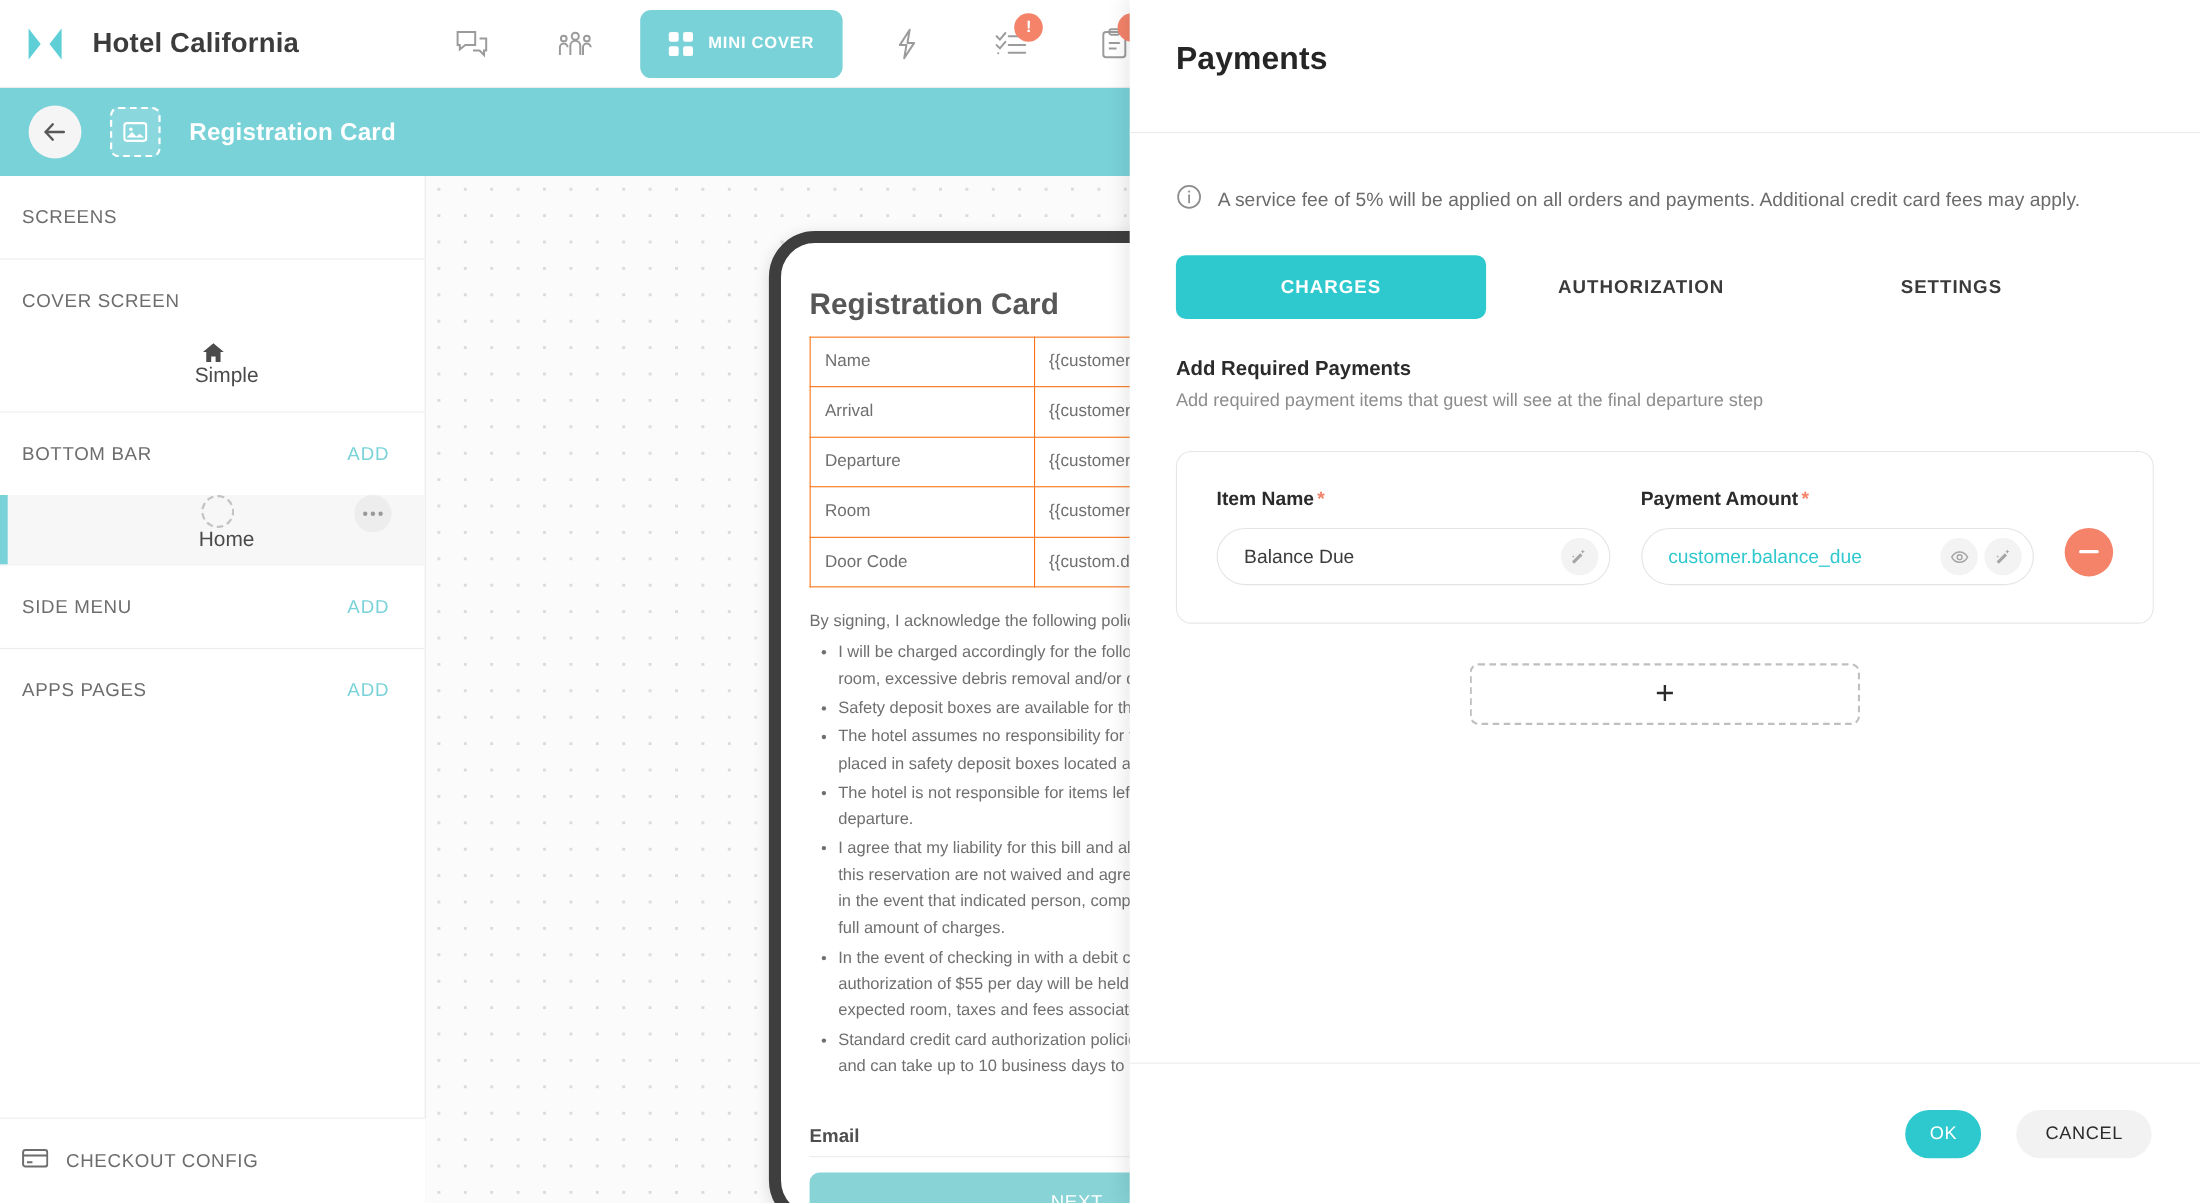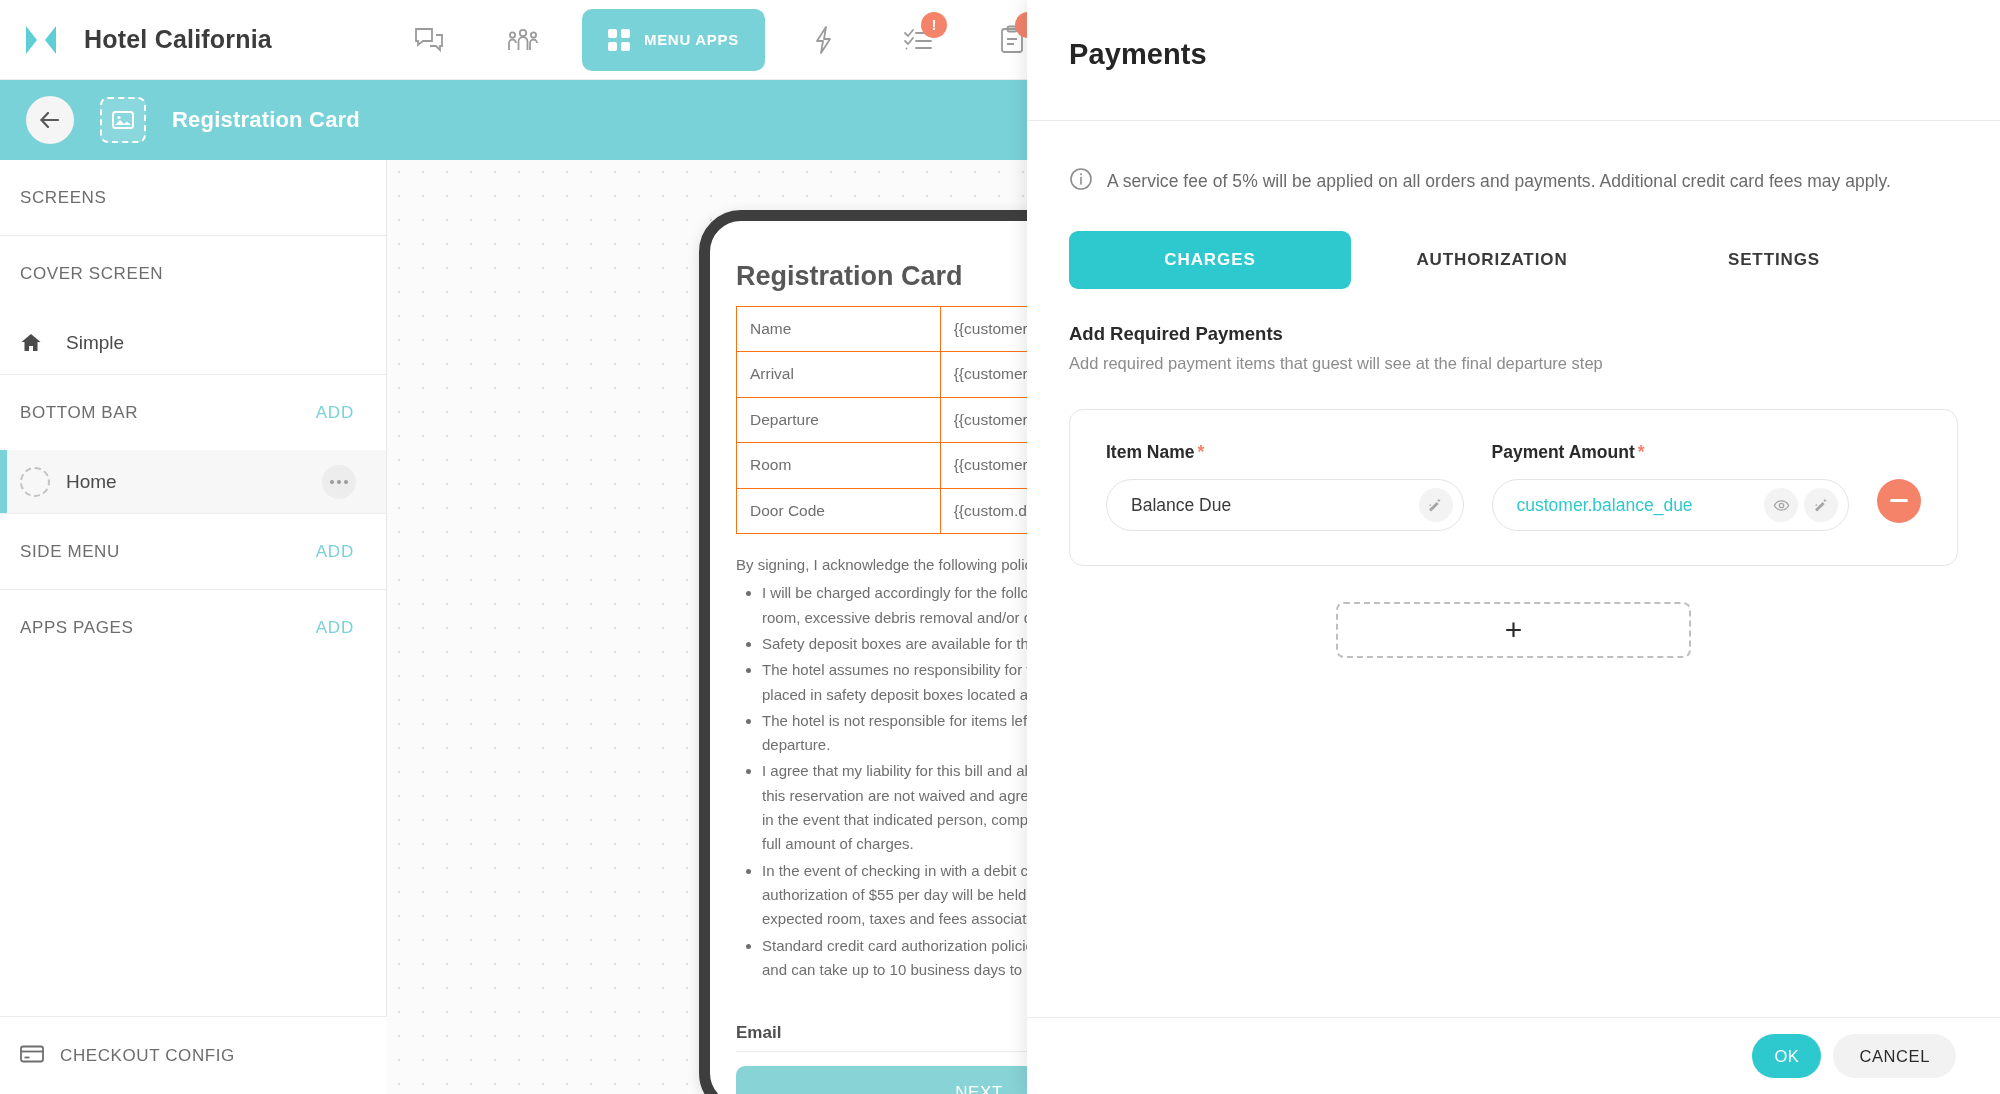--- a/index.html
+++ b/index.html
@@ -74,21 +74,21 @@
     padding: 0 32px 0 20px;
   }
   .sb-section .title {
     font-size: 17px; color: #6d6d6d; letter-spacing: .6px; font-weight: normal;
   }
   .sb-section .add {
     font-size: 17px; color: #79d2d8; letter-spacing: .8px; font-weight: normal; cursor: pointer;
   }
   .sb-divider { height: 1px; background: #ededed; width: 100%; }
   .sb-item {
-    height: 63px; display: flex; align-items: center; padding-left: 20px; position: relative; cursor: pointer;
+    height: 63px; display: flex; align-items: center; padding-left: 20px; position: relative; cursor: pointer; flex-direction: column;
   }
   .sb-item .ico { width: 40px; display: flex; align-items: center; justify-content: flex-start; }
   .sb-item .label { font-size: 19px; color: #4b4b4b; margin-left: 6px; }
   .sb-item.selected { background: #f7f7f7; }
   .sb-item.selected::before {
     content: ""; position: absolute; left: 0; top: 0; bottom: 0; width: 7px; background: #79d2d8;
   }
   .dashed-circle {
     width: 30px; height: 30px; border-radius: 50%; border: 2px dashed #c3c3c3;
   }
@@ -184,22 +184,22 @@
     align-self: center; margin-top: 28px; flex: none;
   }
   .remove-btn .bar { width: 18px; height: 3px; background: #ffffff; border-radius: 2px; display: block; }
   .add-row {
     margin-top: 36px; height: 56px; border: 2px dashed #bfbfbf; border-radius: 8px;
     display: flex; align-items: center; justify-content: center; cursor: pointer;
     width: 355px; margin-left: auto; margin-right: auto;
   }
   .add-row .plus { font-size: 30px; color: #2b2b2b; line-height: 1; font-weight: 500; }
   .panel-foot {
-    height: 77px; border-top: 1px solid #ebebeb; display: flex; align-items: center;
-    justify-content: flex-end; padding-right: 44px; gap: 12px; padding-left: 19px;
+    height: 128px; border-top: 1px solid #ebebeb; display: flex; align-items: center;
+    justify-content: flex-end; padding-right: 44px; gap: 32px; padding-left: 19px;
   }
   .btn-ok {
     min-width: 62px; height: 44px; border-radius: 22px; background: #2ec9ce; color: #ffffff;
     display: flex; align-items: center; justify-content: center; padding: 0 22px;
     font-size: 16.5px; letter-spacing: .6px; cursor: pointer;
   }
   .btn-cancel {
     min-width: 62px; height: 44px; border-radius: 22px; background: #f2f2f2; color: #2b2b2b;
     display: flex; align-items: center; justify-content: center; padding: 0 26px;
     font-size: 16.5px; letter-spacing: .6px; cursor: pointer;
@@ -237,21 +237,21 @@
         </svg>
       </div>
 
       <div class="mini-apps-btn">
         <span class="grid-icon">
           <i></i>
             <i></i>
             <i></i>
             <i></i>
         </span>
-        <span class="label">MENU APPS</span>
+        <span class="label">MINI COVER</span>
       </div>
 
       <div class="nav-icon">
         <svg width="28" height="30" viewBox="0 0 28 30" fill="none" stroke="#9b9b9b" stroke-width="1.8" stroke-linejoin="round">
           <path d="M16 2 L7 16 h6 l-2 12 9-14 h-6z"></path>
         </svg>
       </div>
 
       <div class="nav-icon">
         <svg width="30" height="26" viewBox="0 0 30 26" fill="none" stroke="#9b9b9b" stroke-width="1.8" stroke-linecap="round">

